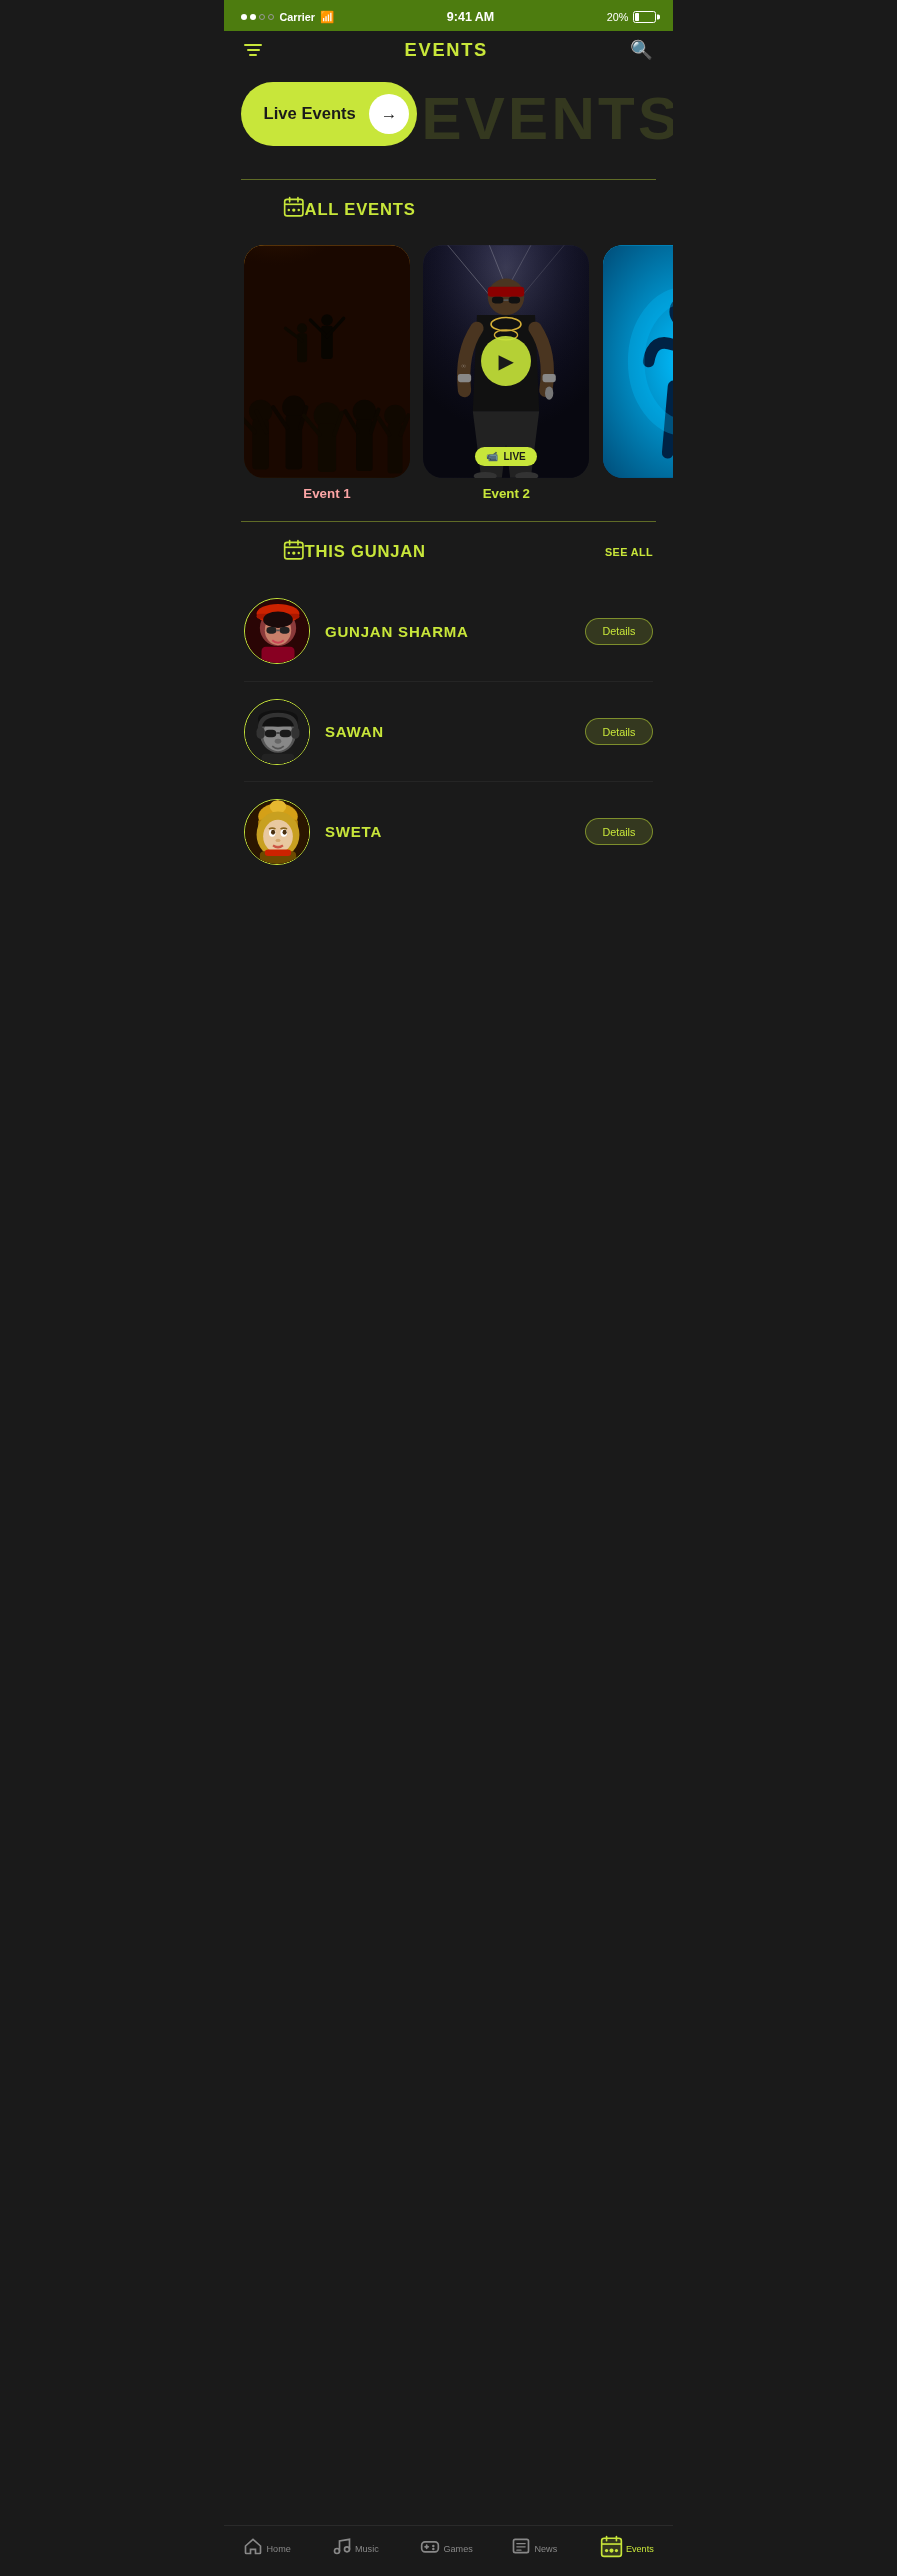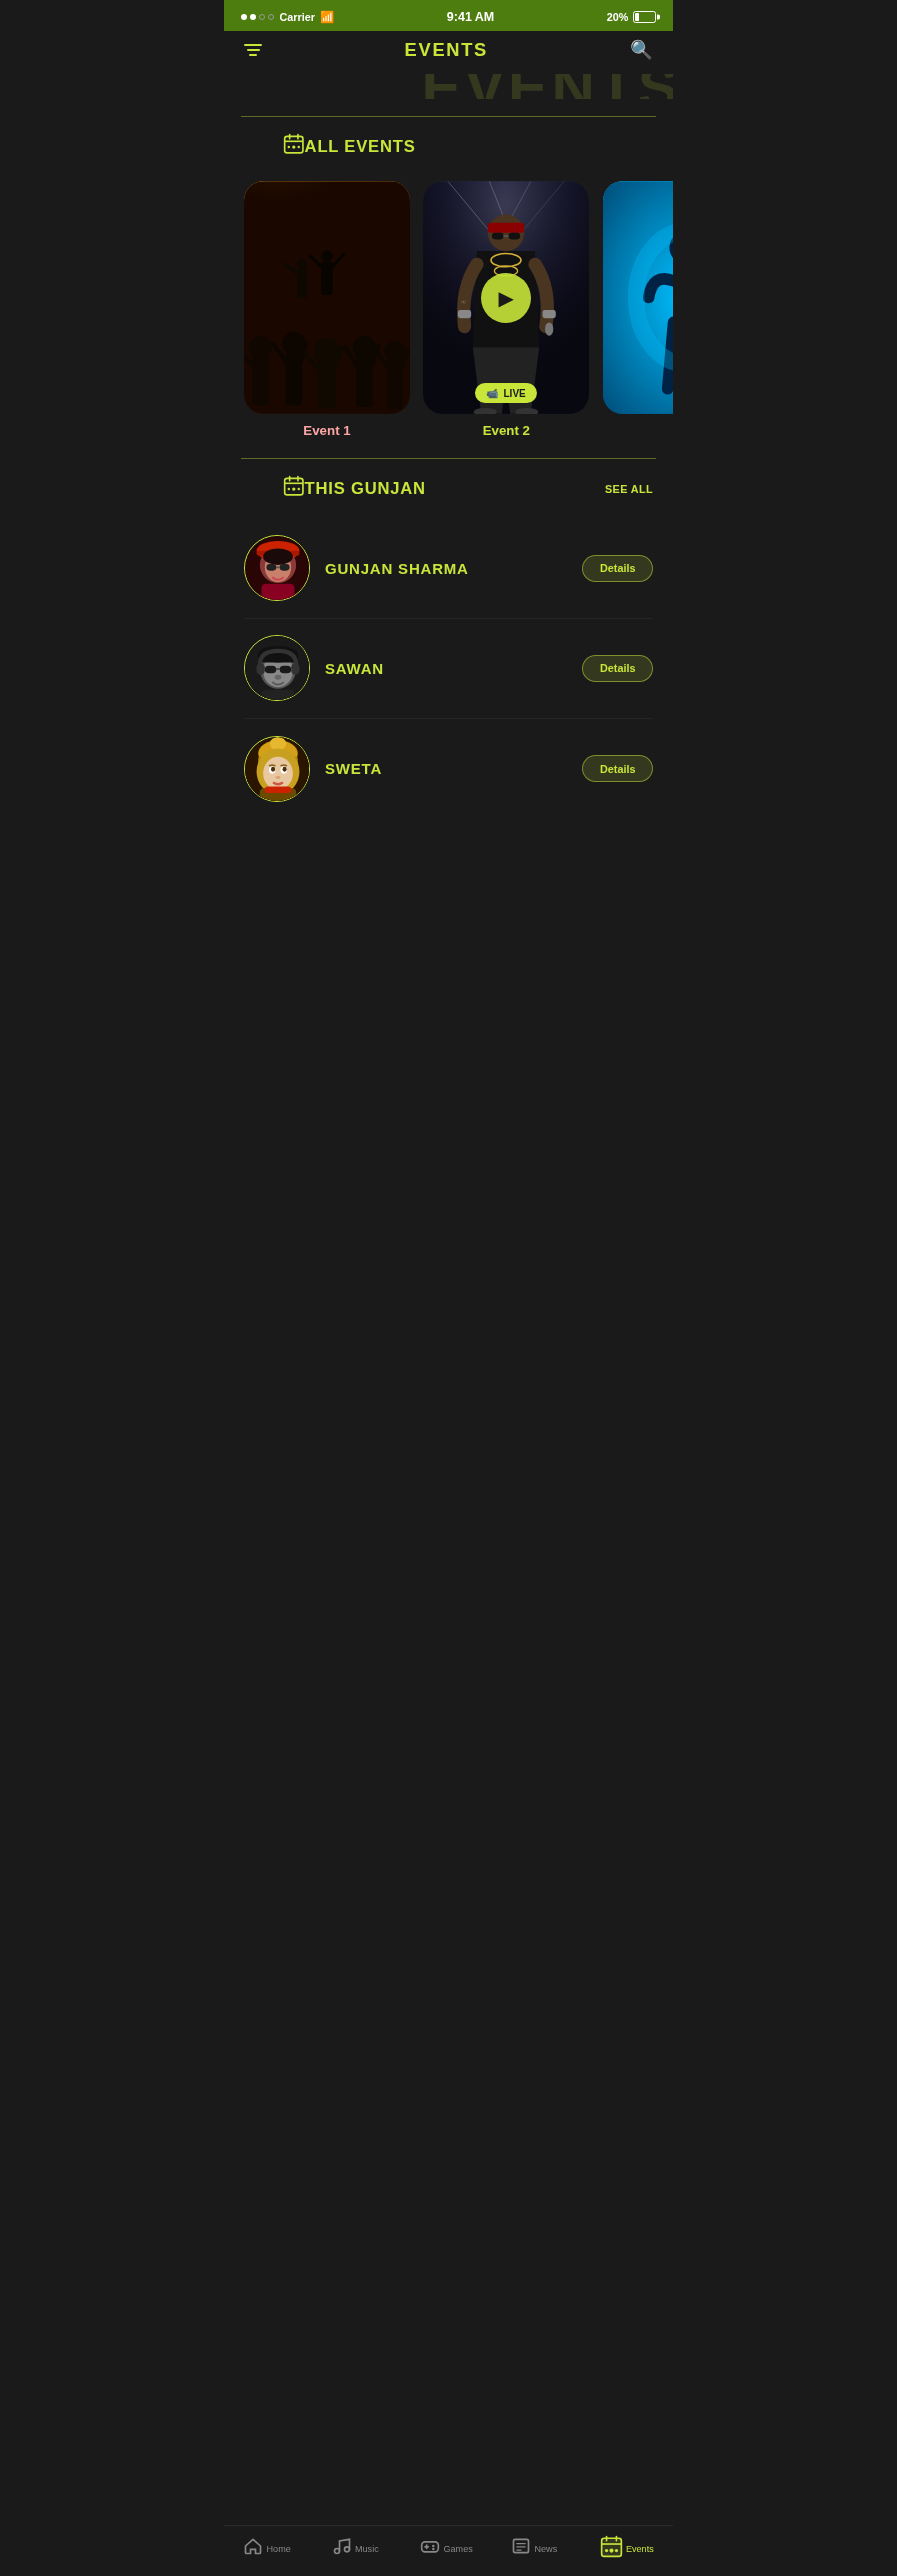--- a/index.html
+++ b/index.html
@@ -31,21 +31,21 @@
       font-weight: 600;
     }
     .status-dots {
       display: flex; gap: 2.5px;
     }
     .dot { width: 6.6px; height: 6.6px; border-radius: 50%; }
     .dot.filled { background: #fff; }
     .dot.empty { background: transparent; border: 1.2px solid #999; }
     .wifi-icon { font-size: 11.6px; }
     .status-center { font-size: 12.5px; font-weight: 600; }
-    .status-right { display: flex; align-items: center; gap: 5px; font-size: 10.8px; font-weight: 700; }
+    .status-right { display: flex; align-items: center; gap: 5px; font-size: 10.8px; font-weight: 400; }
     .battery {
       display: inline-flex; align-items: center;
       border: 1.2px solid #fff; border-radius: 2.5px; padding: 0.8px;
       width: 23px; height: 11.6px; position: relative;
     }
     .battery::after {
       content: '';
       position: absolute; right: -4.2px; top: 50%; transform: translateY(-50%);
       width: 2.5px; height: 5px; background: #fff; border-radius: 0 1.7px 1.7px 0;
     }
@@ -269,21 +269,21 @@
       letter-spacing: 0.8px;
       flex: 1;
     }
     .details-btn {
       background: rgba(200, 230, 58, 0.15);
       border: 0.8px solid rgba(200, 230, 58, 0.5);
       color: #c8e63a;
       border-radius: 20px;
       padding: 6.6px 16.6px;
       font-size: 10.8px;
-      font-weight: 700;
+      font-weight: 400;
       cursor: pointer;
       white-space: nowrap;
     }
 
     
     .bottom-nav {
       position: fixed;
       bottom: 0;
       width: 449px;
       background: #1a1a1a;
@@ -349,20 +349,26 @@
     <div class="filter-line"></div>
     <div class="filter-line"></div>
     <div class="filter-line"></div>
   </div>
   <div class="nav-title">EVENTS</div>
   <div class="nav-icon">🔍</div>
 </div>
 
 <div class="hero">
   <div class="hero-bg-text">EVENTS</div>
+  <div class="live-events-btn">
+    <span class="live-events-label">Live Events</span>
+    <div class="arrow-circle">
+      <span>→</span>
+    </div>
+  </div>
 </div>
 
 <div class="extra-spacer"></div>
 
 <hr class="section-divider">
 <div class="section-header">
   <div class="section-title-group">
     <span class="section-icon">
       <svg width="21.6" height="21.6" viewBox="0 0 26 26" fill="none" xmlns="http://www.w3.org/2000/svg">
         <rect x="2" y="4" width="22" height="20" rx="3" stroke="#c8e63a" stroke-width="2" fill="none"></rect>

